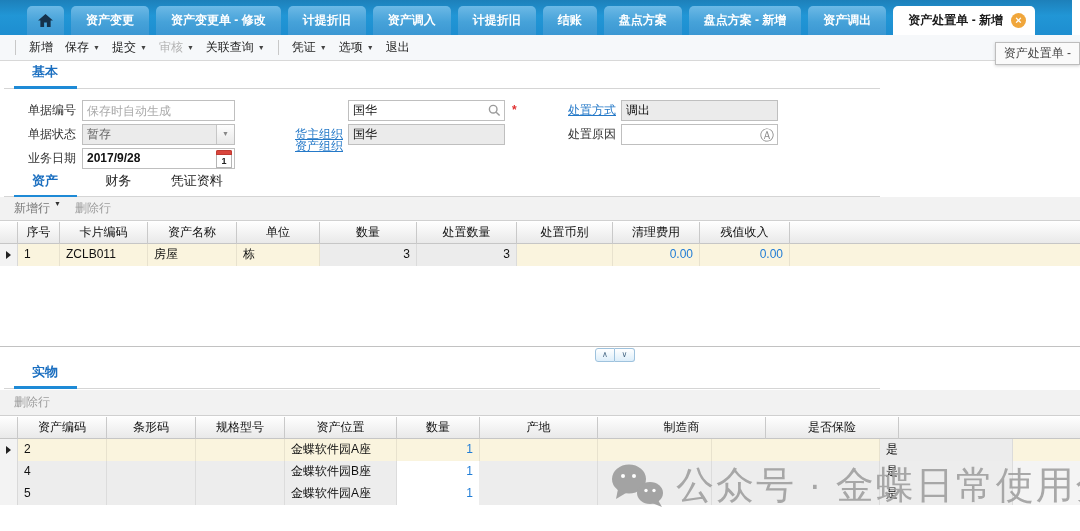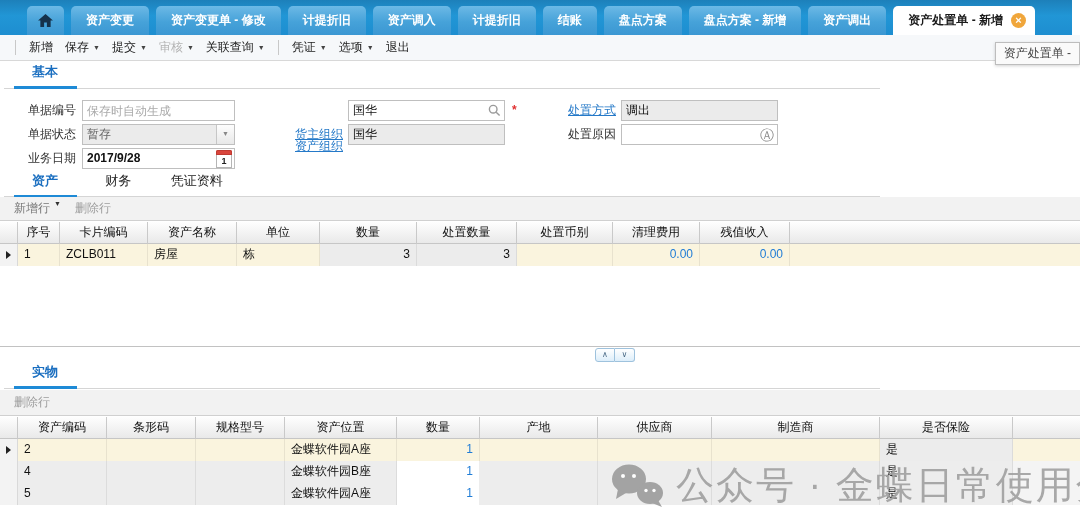--- a/index.html
+++ b/index.html
@@ -322,21 +322,20 @@
   </div>
 
   <div class="ghead" style="top:417px;">
     <div class="hcell" style="width:18px"></div>
     <div class="hcell p1">资产编码</div>
     <div class="hcell p2">条形码</div>
     <div class="hcell p3">规格型号</div>
     <div class="hcell p4">资产位置</div>
     <div class="hcell p5">数量</div>
     <div class="hcell p6">产地</div>
-    <div class="hcell p7">供应商</div>
     <div class="hcell p8">制造商</div>
     <div class="hcell p9">是否保险</div>
     <div class="hcell pf"></div>
   </div>
 
   <div class="grow" style="top:439px;">
     <div class="ind">
         <span class="tri"></span>
       </div>
     <div class="cell p1 cream">2</div>

